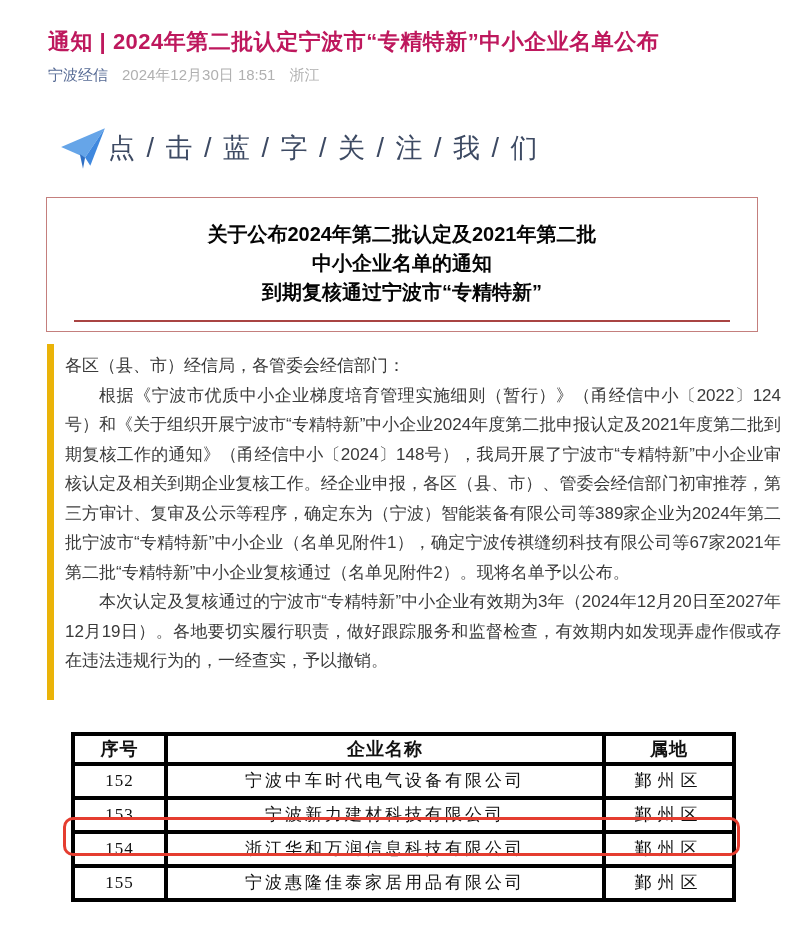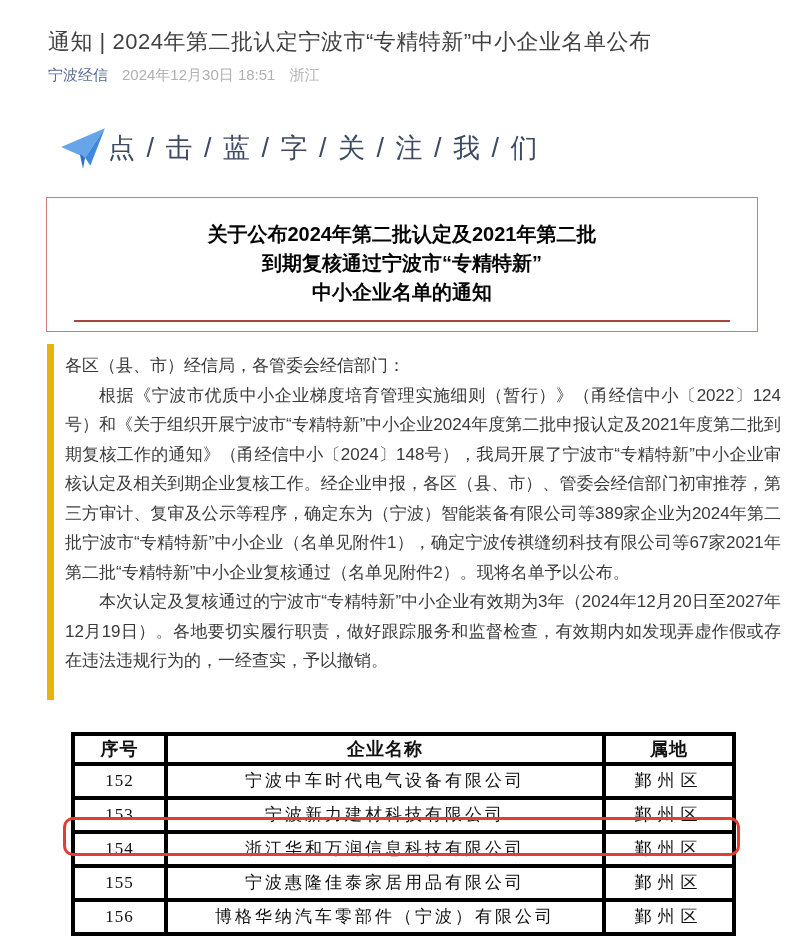--- a/index.html
+++ b/index.html
@@ -9,22 +9,22 @@
     height: 949px;
     overflow: hidden;
     background: #ffffff;
     font-family: "Liberation Sans", "DejaVu Sans", sans-serif;
   }
   
   .title {
     margin: 26px 45px 0 48px;
     font-size: 22px;
     line-height: 31px;
-    font-weight: 400;
-    color: #404040;
+    font-weight: 700;
+    color: #be185d;
     letter-spacing: 0.5px;
   }
   .byline {
     display: flex;
     align-items: baseline;
     gap: 14px;
     margin: 9px 48px 0 48px;
     font-size: 15px;
   }
   .byline .account { color: #576b95; cursor: pointer; }
@@ -138,22 +138,22 @@
         <polygon points="3,23 45,5 26,33" fill="#66a5e8"></polygon>
         <polygon points="26,33 45,5 31,41" fill="#3f88de"></polygon>
         <polygon points="21,30 26,33 24,44" fill="#2f6fc4"></polygon>
       </svg>
     </span>
     <span class="follow-text">点 / 击 / 蓝 / 字 / 关 / 注 / 我 / 们</span>
   </div>
 
   <div class="notice-box">
     <div class="notice-line">关于公布2024年第二批认定及2021年第二批</div>
+    <div class="notice-line">中小企业名单的通知</div>
     <div class="notice-line">到期复核通过宁波市“专精特新”</div>
-    <div class="notice-line">中小企业名单的通知</div>
     <div class="notice-rule"></div>
   </div>
 
   <div class="body-block">
     <p>各区（县、市）经信局，各管委会经信部门：</p>
     <p class="indent">根据《宁波市优质中小企业梯度培育管理实施细则（暂行）》（甬经信中小〔2022〕124号）和《关于组织开展宁波市“专精特新”中小企业2024年度第二批申报认定及2021年度第二批到期复核工作的通知》（甬经信中小〔2024〕148号），我局开展了宁波市“专精特新”中小企业审核认定及相关到期企业复核工作。经企业申报，各区（县、市）、管委会经信部门初审推荐，第三方审计、复审及公示等程序，确定东为（宁波）智能装备有限公司等389家企业为2024年第二批宁波市“专精特新”中小企业（名单见附件1），确定宁波传祺缝纫科技有限公司等67家2021年第二批“专精特新”中小企业复核通过（名单见附件2）。现将名单予以公布。</p>
     <p class="indent">本次认定及复核通过的宁波市“专精特新”中小企业有效期为3年（2024年12月20日至2027年12月19日）。各地要切实履行职责，做好跟踪服务和监督检查，有效期内如发现弄虚作假或存在违法违规行为的，一经查实，予以撤销。</p>
   </div>
 
   <div class="table-wrap">
@@ -184,23 +184,18 @@
           <tr>
             <td class="c-no">154</td>
             <td class="c-name">浙江华和万润信息科技有限公司</td>
             <td class="c-region">鄞州区</td>
           </tr>
           <tr>
             <td class="c-no">155</td>
             <td class="c-name">宁波惠隆佳泰家居用品有限公司</td>
             <td class="c-region">鄞州区</td>
           </tr>
-          <tr>
-            <td class="c-no">156</td>
-            <td class="c-name">博格华纳汽车零部件（宁波）有限公司</td>
-            <td class="c-region">鄞州区</td>
-          </tr>
       </tbody>
     </table>
     <div class="highlight-ring"></div>
   </div>
 
 </div>
 
 </body></html>

